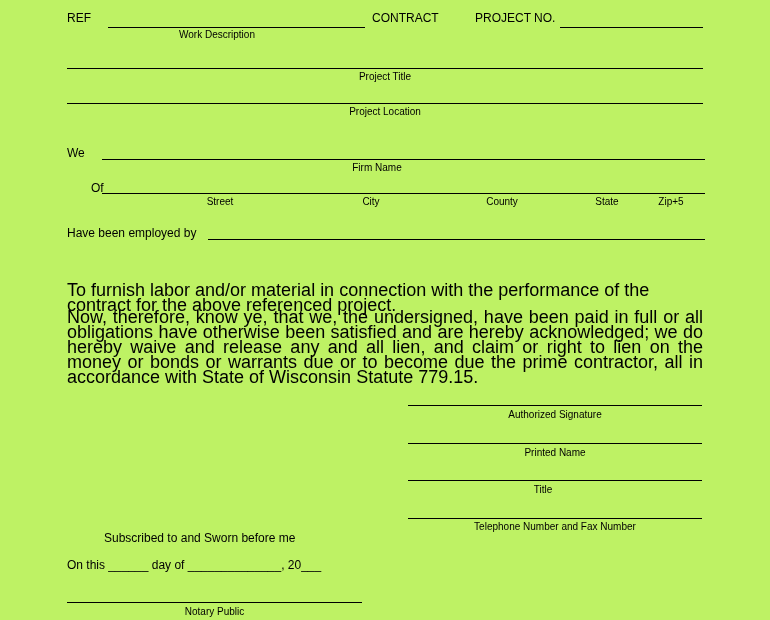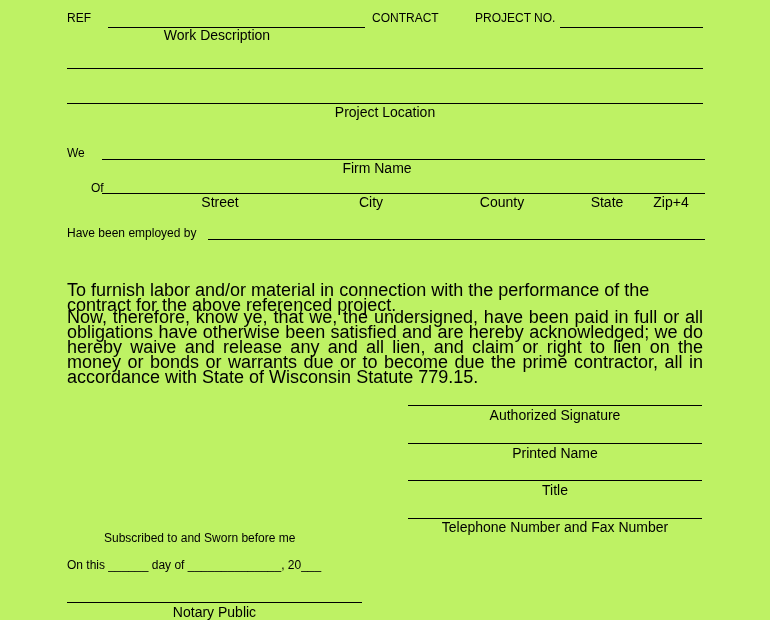--- a/index.html
+++ b/index.html
@@ -14,21 +14,21 @@
     padding-left: 28px;
   }
   .t {
     position: absolute;
     font-size: 12px;
     line-height: 14px;
     white-space: nowrap;
   }
   .lbl {
     position: absolute;
-    font-size: 14px;
+    font-size: 10px;
     line-height: 12px;
     text-align: center;
     white-space: nowrap;
   }
   .line {
     position: absolute;
     height: 1px;
     background: #000000;
   }
   .para {
@@ -45,50 +45,51 @@
 
   <span class="t" style="left:67px; top:11px;">REF</span>
   <div class="line" style="left:108px; top:27px; width:257px;"></div>
   <span class="lbl" style="left:108px; top:29px; width:218px;">Work Description</span>
 
   <span class="t" style="left:372px; top:11px;">CONTRACT</span>
   <span class="t" style="left:475px; top:11px;">PROJECT NO.</span>
   <div class="line" style="left:560px; top:27px; width:143px;"></div>
 
   <div class="line" style="left:67px; top:68px; width:636px;"></div>
+  <span class="lbl" style="left:67px; top:71px; width:636px;">Project Title</span>
 
   <div class="line" style="left:67px; top:103px; width:636px;"></div>
   <span class="lbl" style="left:67px; top:106px; width:636px;">Project Location</span>
 
   <span class="t" style="left:67px; top:146px;">We</span>
   <div class="line" style="left:102px; top:159px; width:603px;"></div>
   <span class="lbl" style="left:67px; top:162px; width:620px;">Firm Name</span>
 
   <span class="t" style="left:67px; top:181px;margin-left:24px;">Of</span>
   <div class="line" style="left:102px; top:193px; width:603px;"></div>
   <span class="lbl" style="left:170px; top:196px; width:100px;">Street</span>
   <span class="lbl" style="left:321px; top:196px; width:100px;">City</span>
   <span class="lbl" style="left:452px; top:196px; width:100px;">County</span>
   <span class="lbl" style="left:557px; top:196px; width:100px;">State</span>
-  <span class="lbl" style="left:621px; top:196px; width:100px;">Zip+4</span>
+  <span class="lbl" style="left:621px; top:196px; width:100px;">Zip+5</span>
 
   <span class="t" style="left:67px; top:226px;">Have been employed by</span>
   <div class="line" style="left:208px; top:239px; width:497px;"></div>
 
   <div class="para" style="left:67px; top:283px; width:636px;">To furnish labor and/or material in connection with the performance of the contract for the above referenced project.</div>
   <div class="para just" style="left:67px; top:310px; width:636px;">Now, therefore, know ye, that we, the undersigned, have been paid in full or all obligations have otherwise been satisfied and are hereby acknowledged; we do hereby waive and release any and all lien, and claim or right to lien on the money or bonds or warrants due or to become due the prime contractor, all in accordance with State of Wisconsin Statute 779.15.</div>
 
   <div class="line" style="left:408px; top:405px; width:294px;"></div>
   <span class="lbl" style="left:408px; top:409px; width:294px;">Authorized Signature</span>
 
   <div class="line" style="left:408px; top:443px; width:294px;"></div>
   <span class="lbl" style="left:408px; top:447px; width:294px;">Printed Name</span>
 
   <div class="line" style="left:408px; top:480px; width:294px;"></div>
-  <span class="lbl" style="left:408px; top:484px; width:294px;">Title</span>
+  <span class="lbl" style="left:396px; top:484px; width:294px;">Title</span>
 
   <div class="line" style="left:408px; top:518px; width:294px;"></div>
   <span class="lbl" style="left:408px; top:521px; width:294px;">Telephone Number and Fax Number</span>
 
   <span class="t" style="left:67px; top:531px;margin-left:37px;">Subscribed to and Sworn before me</span>
   <span class="t" style="left:67px; top:558px;">On this ______ day of ______________, 20___</span>
   <div class="line" style="left:67px; top:602px; width:295px;"></div>
   <span class="lbl" style="left:67px; top:606px; width:295px;">Notary Public</span>
 
 </div>

